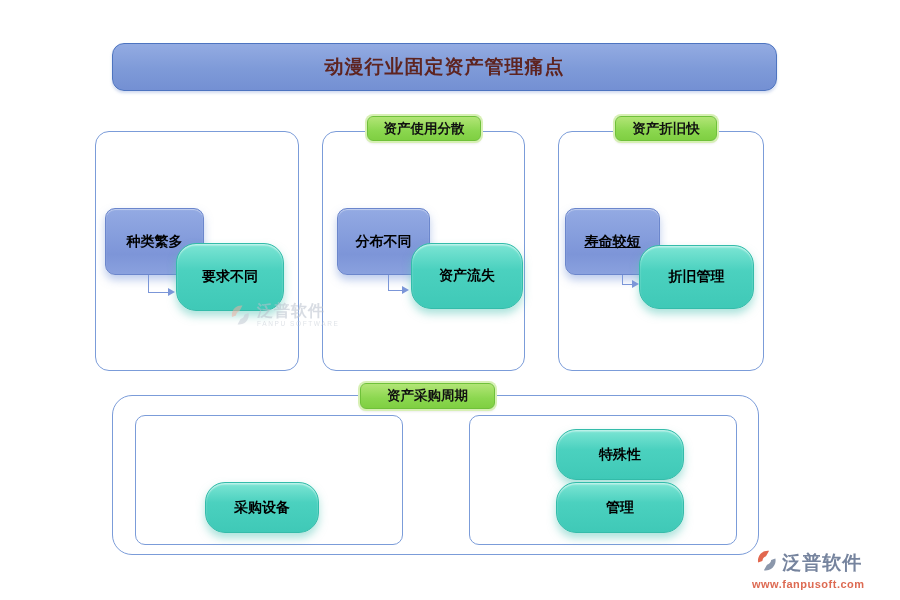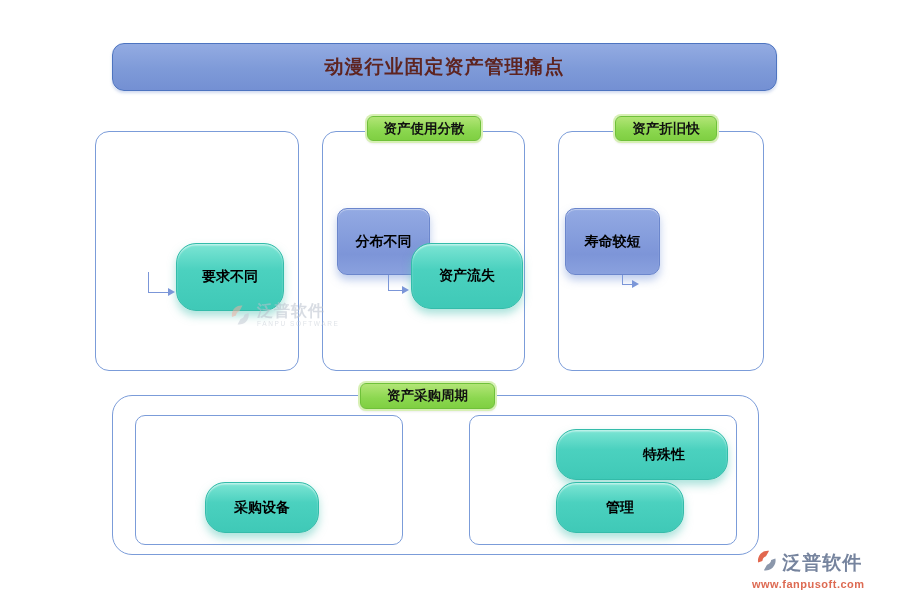--- a/index.html
+++ b/index.html
@@ -75,42 +75,44 @@
 </head>
 <body>
 
 <div id="canvas">
 
   <div class="title-bar">动漫行业固定资产管理痛点</div>
 
   <div class="panel" style="left:95px;top:131px;width:202px;height:238px;"></div>
   <div class="elbow" style="left:148px;top:272px;width:24px;height:20px;"></div>
   <div class="arrowhead" style="left:168px;top:287.5px;"></div>
+  <div class="node node-blue" style="left:105px;top:208px;width:97px;height:65px;">种类繁多</div>
   <div class="node node-teal" style="left:176px;top:243px;width:106px;height:66px;">要求不同</div>
 
   <div class="panel" style="left:322px;top:131px;width:201px;height:238px;"></div>
   <div class="green-header" style="left:367px;top:116px;width:112px;">资产使用分散</div>
   <div class="elbow" style="left:388px;top:272px;width:18px;height:18px;"></div>
   <div class="arrowhead" style="left:402px;top:285.5px;"></div>
   <div class="node node-blue" style="left:337px;top:208px;width:91px;height:65px;">分布不同</div>
   <div class="node node-teal" style="left:411px;top:243px;width:110px;height:64px;">资产流失</div>
 
   <div class="panel" style="left:558px;top:131px;width:204px;height:238px;"></div>
   <div class="green-header" style="left:615px;top:116px;width:100px;">资产折旧快</div>
   <div class="elbow" style="left:622px;top:272px;width:14px;height:12px;"></div>
   <div class="arrowhead" style="left:632px;top:279.5px;"></div>
-  <div class="node node-blue" style="left:565px;top:208px;width:93px;height:65px;">寿命较短</div>
+  <div class="node node-blue" style="left:565px;top:208px;width:93px;height:65px;text-decoration:underline;">寿命较短</div>
+  <div class="node node-teal" style="left:639px;top:245px;width:113px;height:62px;">折旧管理</div>
 
   <div class="panel" style="left:112px;top:395px;width:645px;height:158px;border-radius:20px;"></div>
   <div class="green-header" style="left:360px;top:383px;width:133px;height:24px;text-align:right;">资产采购周期</div>
   <div class="panel" style="left:135px;top:415px;width:266px;height:128px;border-radius:10px;"></div>
   <div class="panel" style="left:469px;top:415px;width:266px;height:128px;border-radius:10px;"></div>
 
   <div class="node node-teal" style="left:205px;top:482px;width:112px;height:49px;">采购设备</div>
-  <div class="node node-teal" style="left:556px;top:429px;width:126px;height:49px;padding-left:44px;">特殊性</div>
+  <div class="node node-teal" style="left:556px;top:429px;width:126px;height:49px;">特殊性</div>
   <div class="node node-teal" style="left:556px;top:482px;width:126px;height:49px;">管理</div>
 
   <div class="wm-center">
     <span>
       <svg width="24" height="24" viewBox="0 0 24 24">
         <path d="M4 14 A9.5 9.5 0 0 1 14.5 2.6 L11.5 8 A5.5 5.5 0 0 0 8 12.5 Z" fill="#f0b0a2"></path>
         <path d="M20.5 10 A9.5 9.5 0 0 1 9.5 21.4 L12.5 16 A5.5 5.5 0 0 0 16.5 11.5 Z" fill="#c3cad4"></path>
       </svg>
     </span>
     <span class="wm-text">

